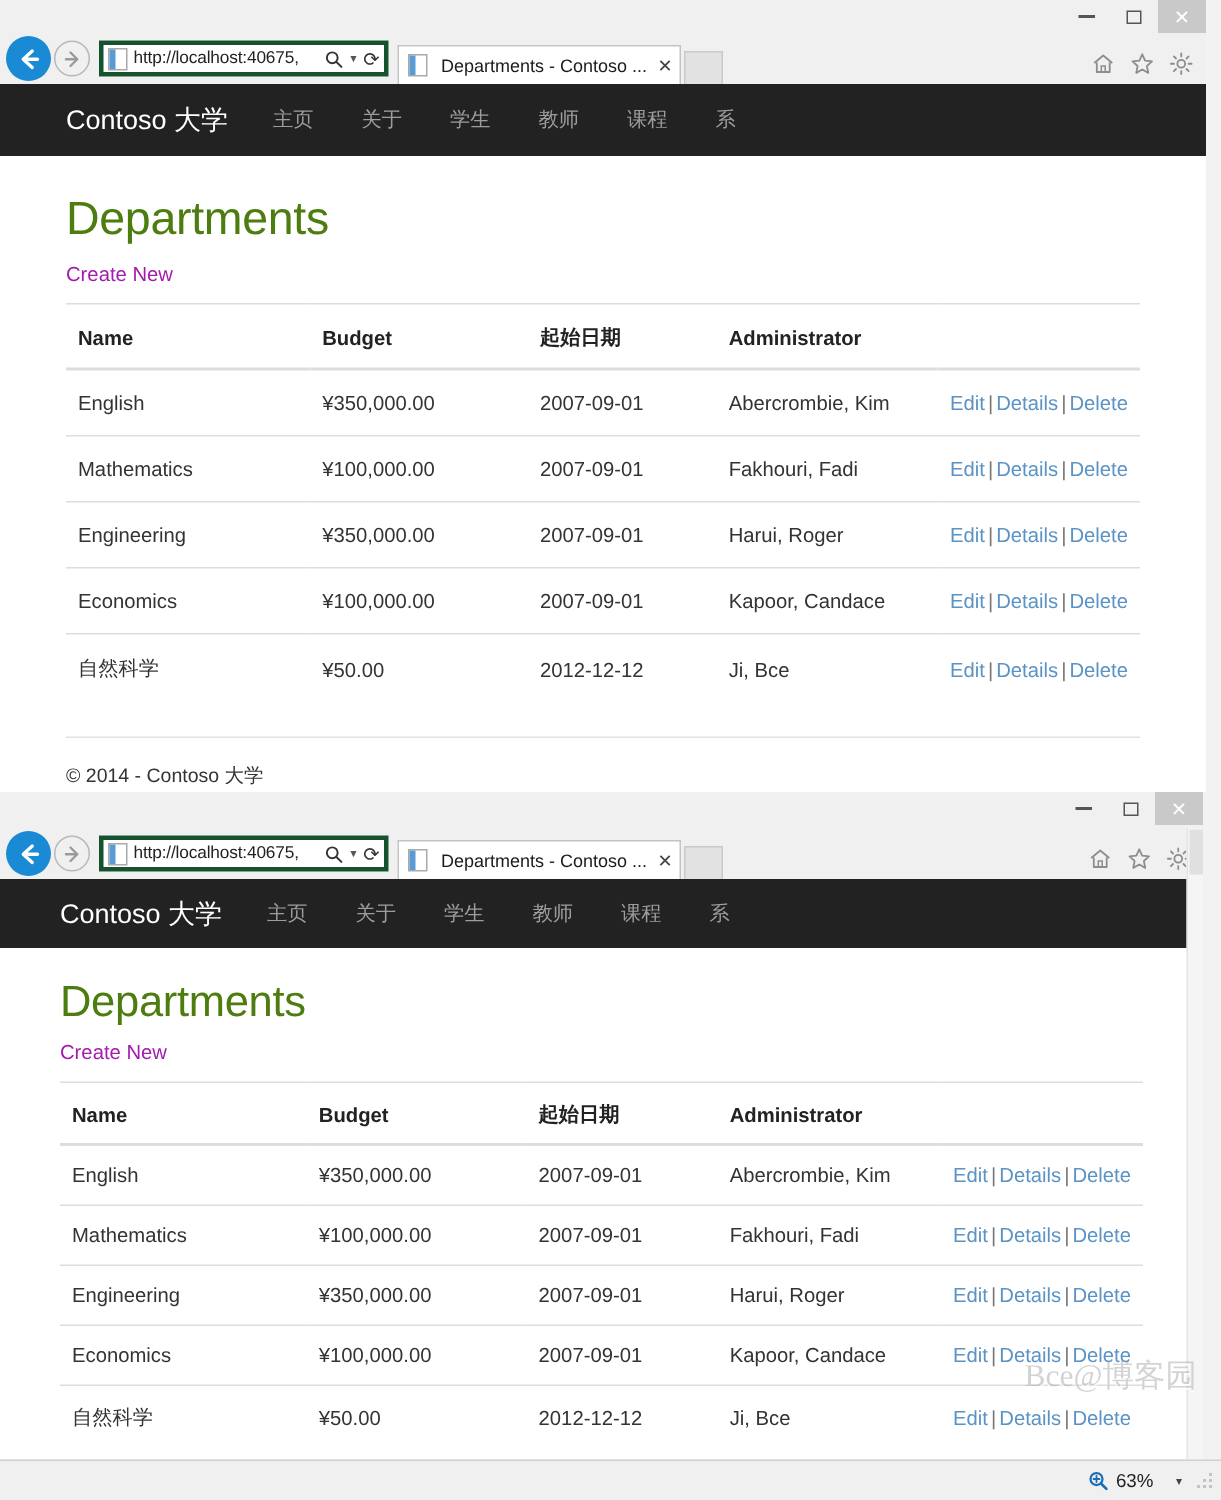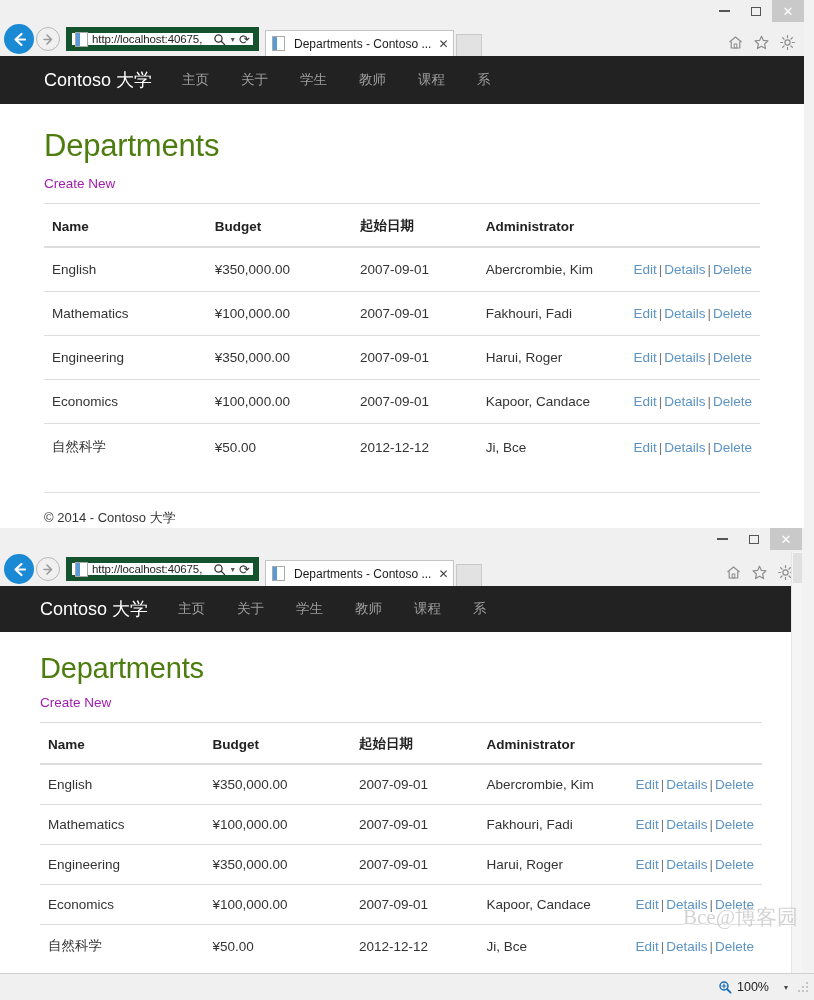--- a/index.html
+++ b/index.html
@@ -54,21 +54,21 @@
     width: 24px; height: 24px; border-radius: 50%;
     border: 1px solid #b8b8b8;
     display: flex; align-items: center; justify-content: center;
     flex: 0 0 auto; margin-right: 6px;
     background: #f0f0f0;
   }
   .addrbar {
     height: 24px;
     width: 193px;
     background: #ffffff;
-    border: 6px solid #14532d;
+    border: 3px solid #14532d;
     display: flex; align-items: center;
     padding: 0 3px;
     flex: 0 0 auto;
   }
   .page-icon {
     width: 13px; height: 15px; margin-right: 4px;
     background: #ffffff; border: 1px solid #a9a9a9;
     position: relative; flex: 0 0 auto;
   }
   .page-icon::before {
@@ -482,21 +482,21 @@
 
   <div class="watermark" id="wm1">Bce@博客园</div>
 
   <div class="statusbar">
     <div class="zoom-ctl">
       <svg width="14" height="14" viewBox="0 0 14 14">
         <circle cx="6" cy="6" r="4" fill="none" stroke="#1a6fb5" stroke-width="1.5"></circle>
         <path d="M6 4 V8 M4 6 H8" stroke="#1a6fb5" stroke-width="1.2" stroke-linecap="round"></path>
         <path d="M9 9 L12.6 12.6" stroke="#1a6fb5" stroke-width="1.8" stroke-linecap="round"></path>
       </svg>
-      <span>100%</span>
+      <span>63%</span>
       <span class="caret">▾</span>
     </div>
     <svg class="resize-grip" viewBox="0 0 14 14">
       <g fill="#999">
         <rect x="10" y="10" width="2" height="2"></rect>
         <rect x="6" y="10" width="2" height="2"></rect>
         <rect x="10" y="6" width="2" height="2"></rect>
         <rect x="2" y="10" width="2" height="2"></rect>
         <rect x="6" y="6" width="2" height="2"></rect>
         <rect x="10" y="2" width="2" height="2"></rect>

